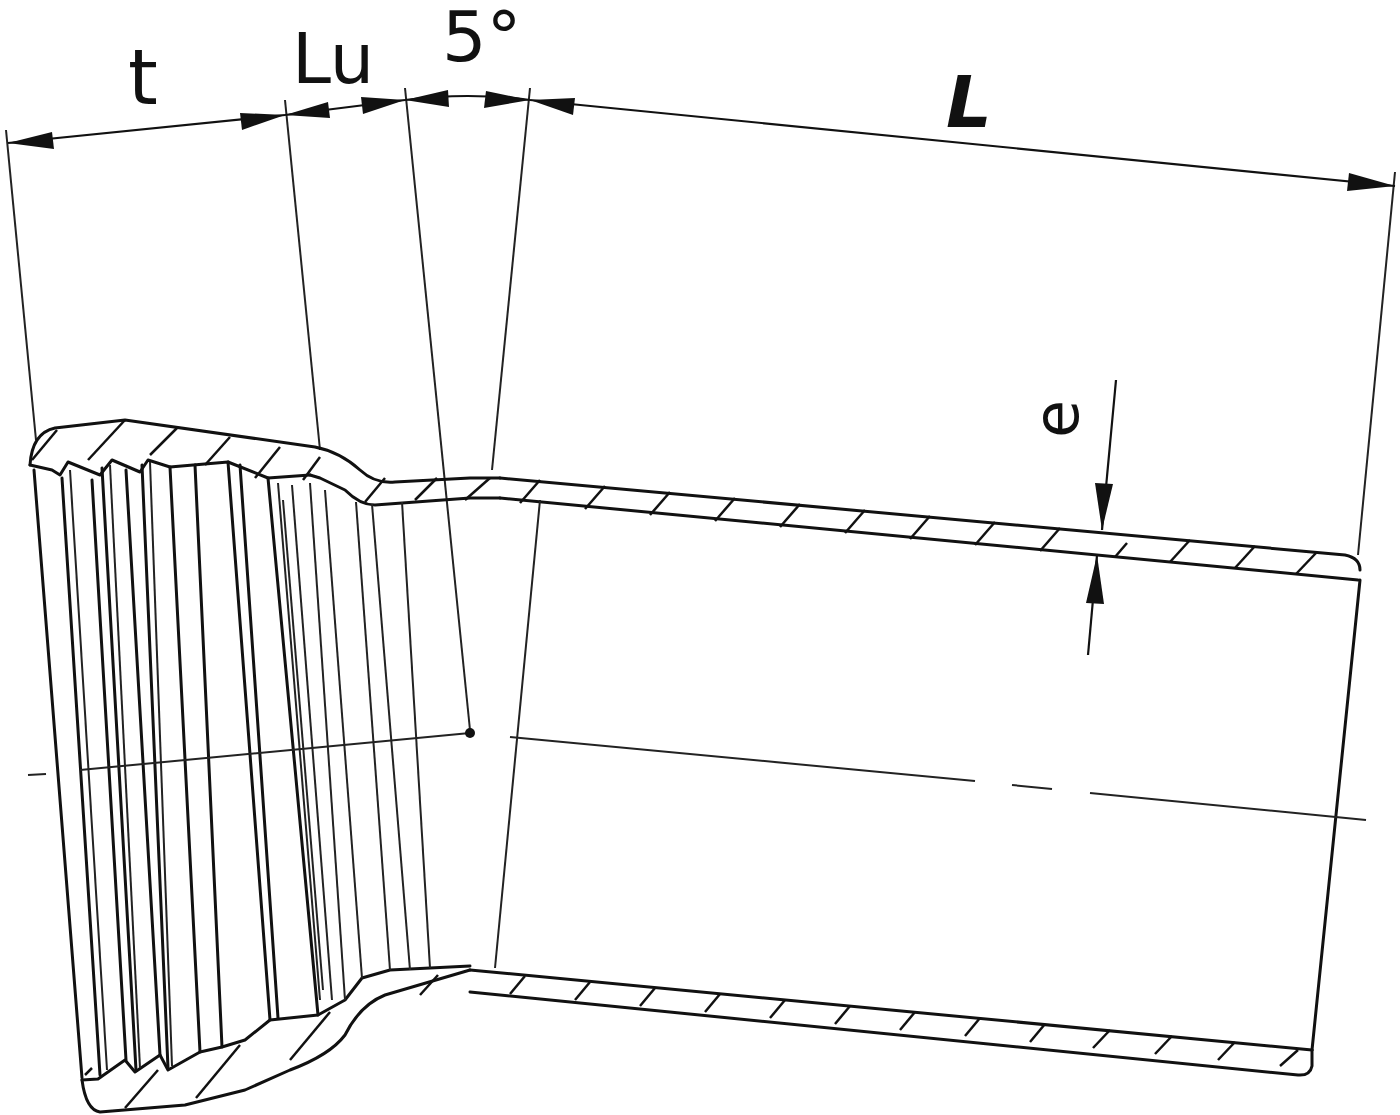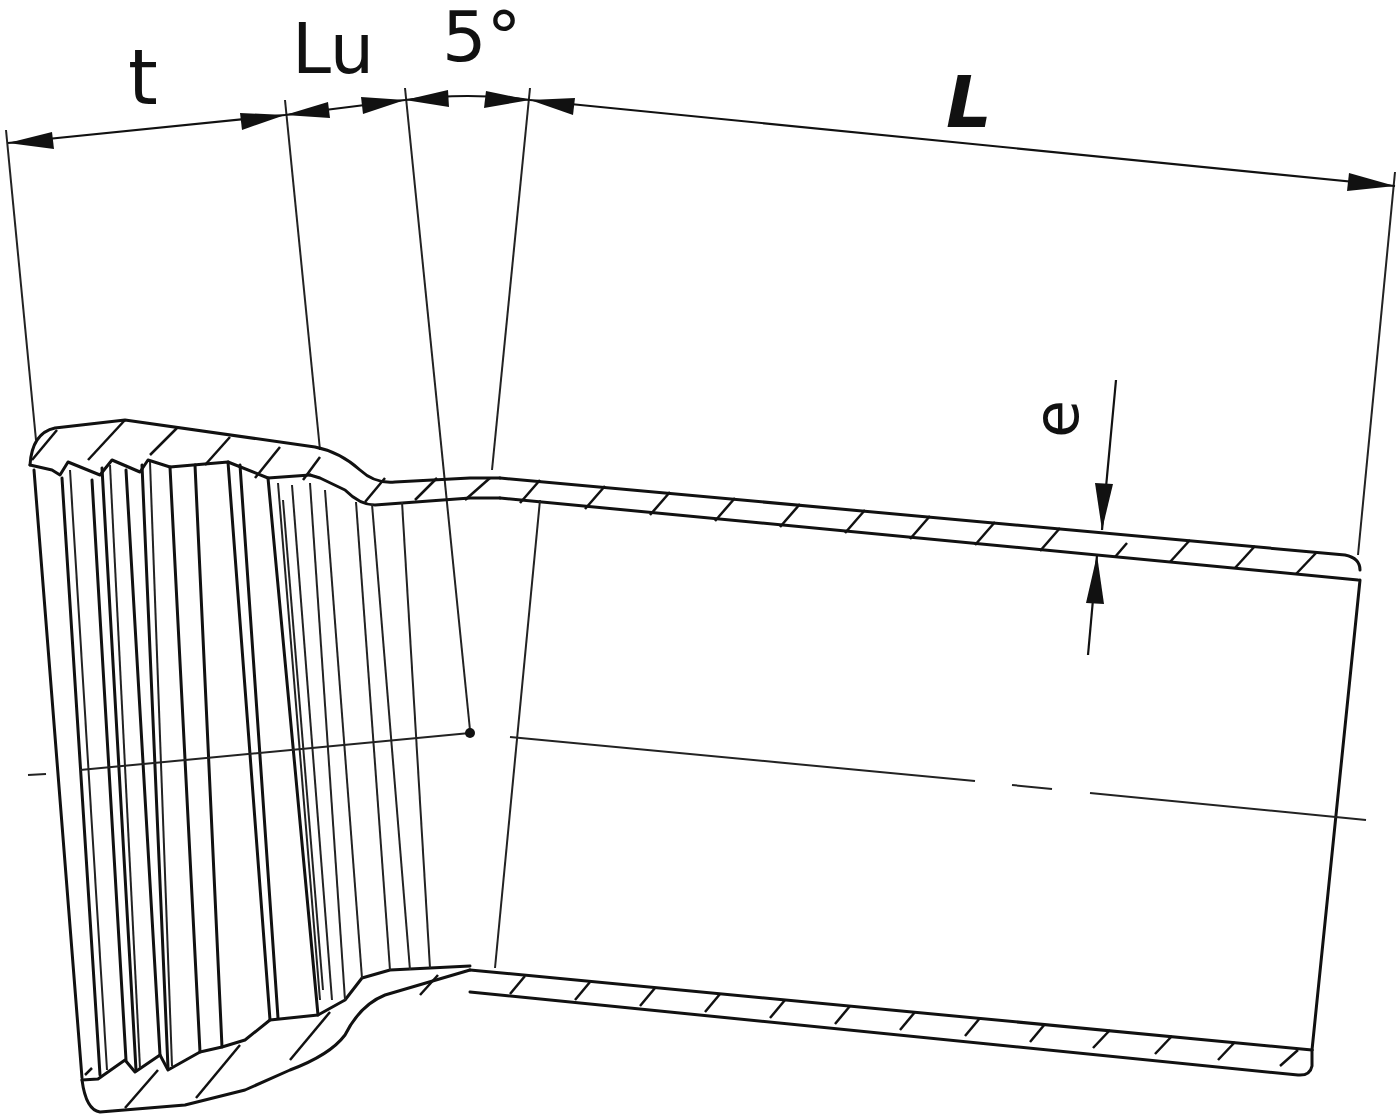--- a/index.html
+++ b/index.html
@@ -22,21 +22,21 @@
     height: 1115px;
   }
   .label {
     position: absolute;
     color: #111;
     font-family: "DejaVu Sans", sans-serif;
     line-height: 1;
     white-space: nowrap;
   }
   .lbl-t { left: 128px; top: 40px; font-size: 76px; }
-  .lbl-lu { left: 292px; top: 14px; font-size: 70px; }
+  .lbl-lu { left: 292px; top: 24px; font-size: 70px; }
   .lbl-angle { left: 442px; top: 2px; font-size: 70px; }
   .lbl-l { left: 946px; top: 66px; font-size: 72px; font-style: italic; font-weight: bold; }
   .lbl-e {
     left: 1038px; top: 388px; font-size: 62px;
     transform: rotate(-90deg);
     transform-origin: center center;
   }
   svg .outline { stroke: #111; stroke-width: 3; fill: none; stroke-linejoin: round; stroke-linecap: round; }
   svg .thin { stroke: #222; stroke-width: 2; fill: none; }
   svg .hatch { stroke: #111; stroke-width: 2.5; fill: none; }

